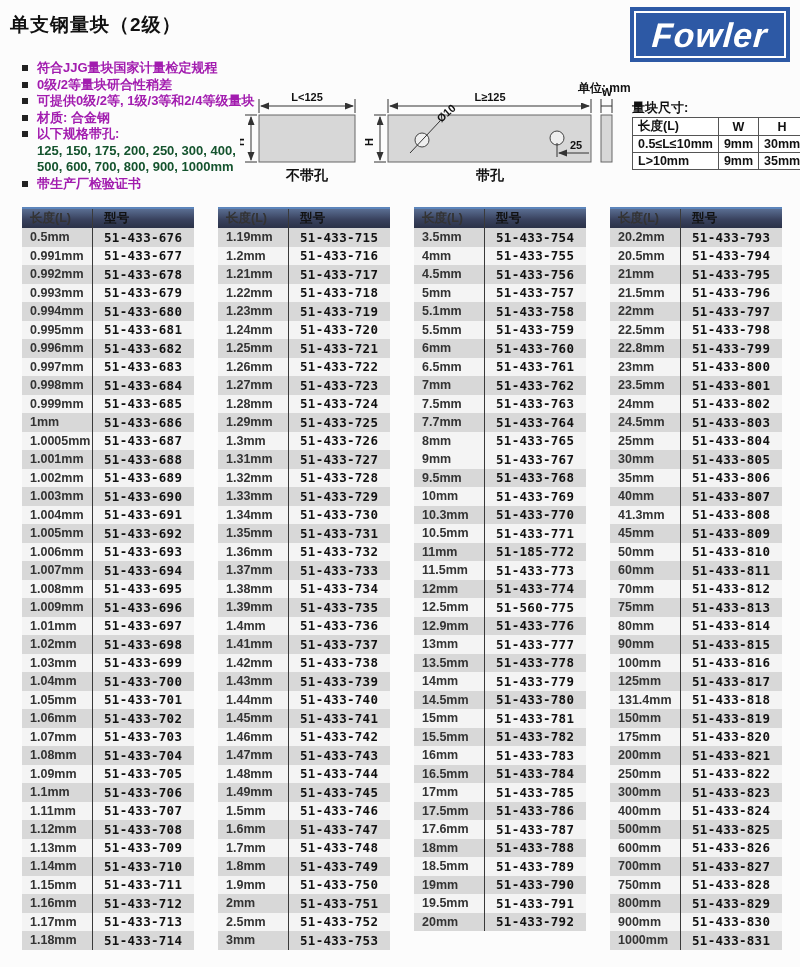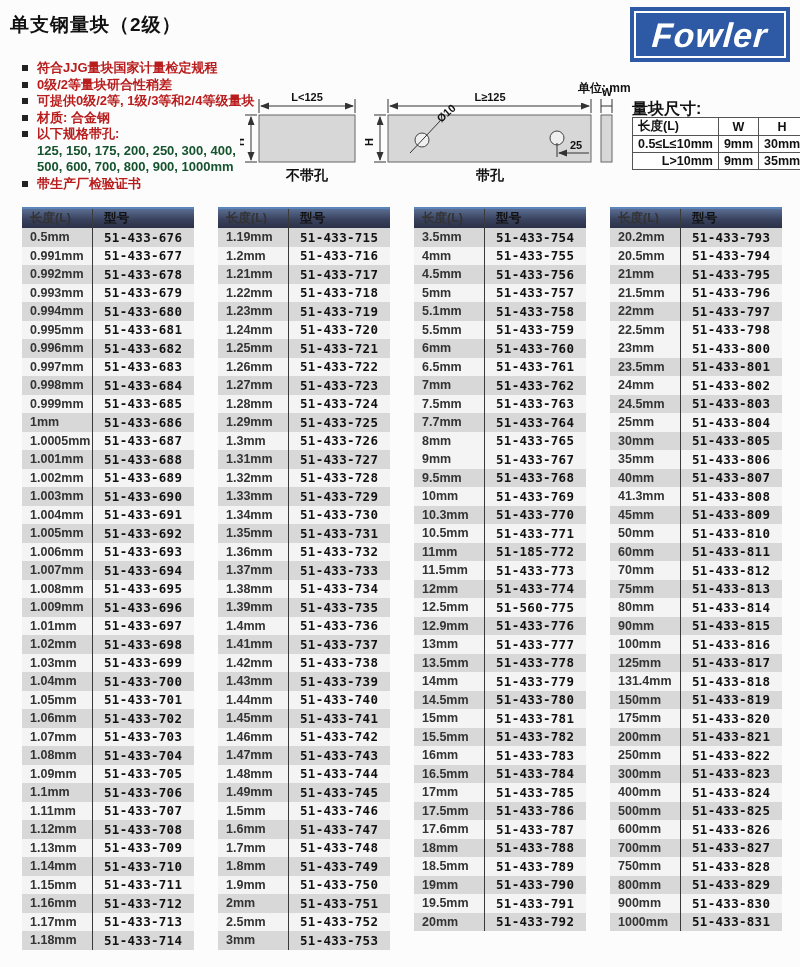--- a/index.html
+++ b/index.html
@@ -22,48 +22,48 @@
   .logo-inner{
     position:absolute;left:4px;top:4px;right:4px;bottom:4px;
     border:2px solid #ffffff;
   }
   .logo-text{
     position:relative;color:#fff;font-size:34px;font-weight:bold;font-style:italic;
     letter-spacing:1px;transform:skewX(-4deg);line-height:1;
   }
   
   .feature-list{position:absolute;left:22px;top:60px;width:300px;}
-  .feat-line{display:flex;align-items:center;height:16.5px;font-size:13px;font-weight:bold;color:#b91c1c;}
+  .feat-line{display:flex;align-items:center;height:16.5px;font-size:13px;font-weight:bold;color:#a21caf;}
   .feat-bullet{width:6px;height:6px;background:#222;margin-right:9px;flex:0 0 6px;}
   .feat-text{white-space:nowrap;}
   .feat-sub{height:16.5px;line-height:16.5px;padding-left:15px;font-size:13px;font-weight:bold;color:#14532d;white-space:nowrap;}
   
   .diagram-svg{position:absolute;left:240px;top:80px;}
   .dim-line{stroke:#333;stroke-width:1;fill:none;}
   .dim-tick{stroke:#333;stroke-width:1;}
   .blk{fill:#d7d7d7;stroke:#666;stroke-width:1;}
   .dim-label{font-size:11px;font-weight:bold;fill:#111;font-family:"Liberation Sans",sans-serif;}
   .cap-label{font-size:14px;font-weight:bold;fill:#111;font-family:"Liberation Sans",sans-serif;}
   .unit-label{font-size:12px;font-weight:bold;fill:#111;font-family:"Liberation Sans",sans-serif;}
   .hole{fill:#efefef;stroke:#444;stroke-width:1;}
   
-  .size-title{position:absolute;left:632px;top:99px;font-size:16px;font-weight:bold;color:#111;}
+  .size-title{position:absolute;left:632px;top:99px;font-size:13px;font-weight:bold;color:#111;}
   .size-table{
     position:absolute;left:632px;top:117px;border-collapse:collapse;
     font-size:12.5px;font-weight:bold;color:#111;background:#fff;
   }
   .size-table th,.size-table td{
     border:1px solid #555;height:16px;padding:0 5px;
   }
   .size-table th{font-weight:bold;text-align:center;}
   .size-table th:first-child{text-align:left;width:78px;}
   .size-table th:nth-child(2){width:33px;}
   .size-table th:nth-child(3){width:43px;}
   .size-table td{text-align:center;}
-  .size-table td:first-child{text-align:right;}
+  .size-table td:first-child{text-align:left;}
   
   .ptable{position:absolute;top:207px;width:172px;}
   .t1{left:22px;} .t2{left:218px;} .t3{left:414px;} .t4{left:610px;}
   .thead{
     display:flex;height:19px;align-items:center;
     background:linear-gradient(180deg,#5a6e92 0%,#39425e 55%,#2b3248 100%);
     border-top:2px solid #5c85bb;
     color:#fff;font-size:12.5px;font-weight:bold;
   }
   .trow{display:flex;height:18.5px;align-items:center;font-size:12.5px;}
@@ -696,20 +696,24 @@
         <div class="c-mod">51-433-796</div>
       </div>
       <div class="trow odd">
         <div class="c-len">22mm</div>
         <div class="c-mod">51-433-797</div>
       </div>
       <div class="trow even">
         <div class="c-len">22.5mm</div>
         <div class="c-mod">51-433-798</div>
       </div>
+      <div class="trow odd">
+        <div class="c-len">22.8mm</div>
+        <div class="c-mod">51-433-799</div>
+      </div>
       <div class="trow even">
         <div class="c-len">23mm</div>
         <div class="c-mod">51-433-800</div>
       </div>
       <div class="trow odd">
         <div class="c-len">23.5mm</div>
         <div class="c-mod">51-433-801</div>
       </div>
       <div class="trow even">
         <div class="c-len">24mm</div>

